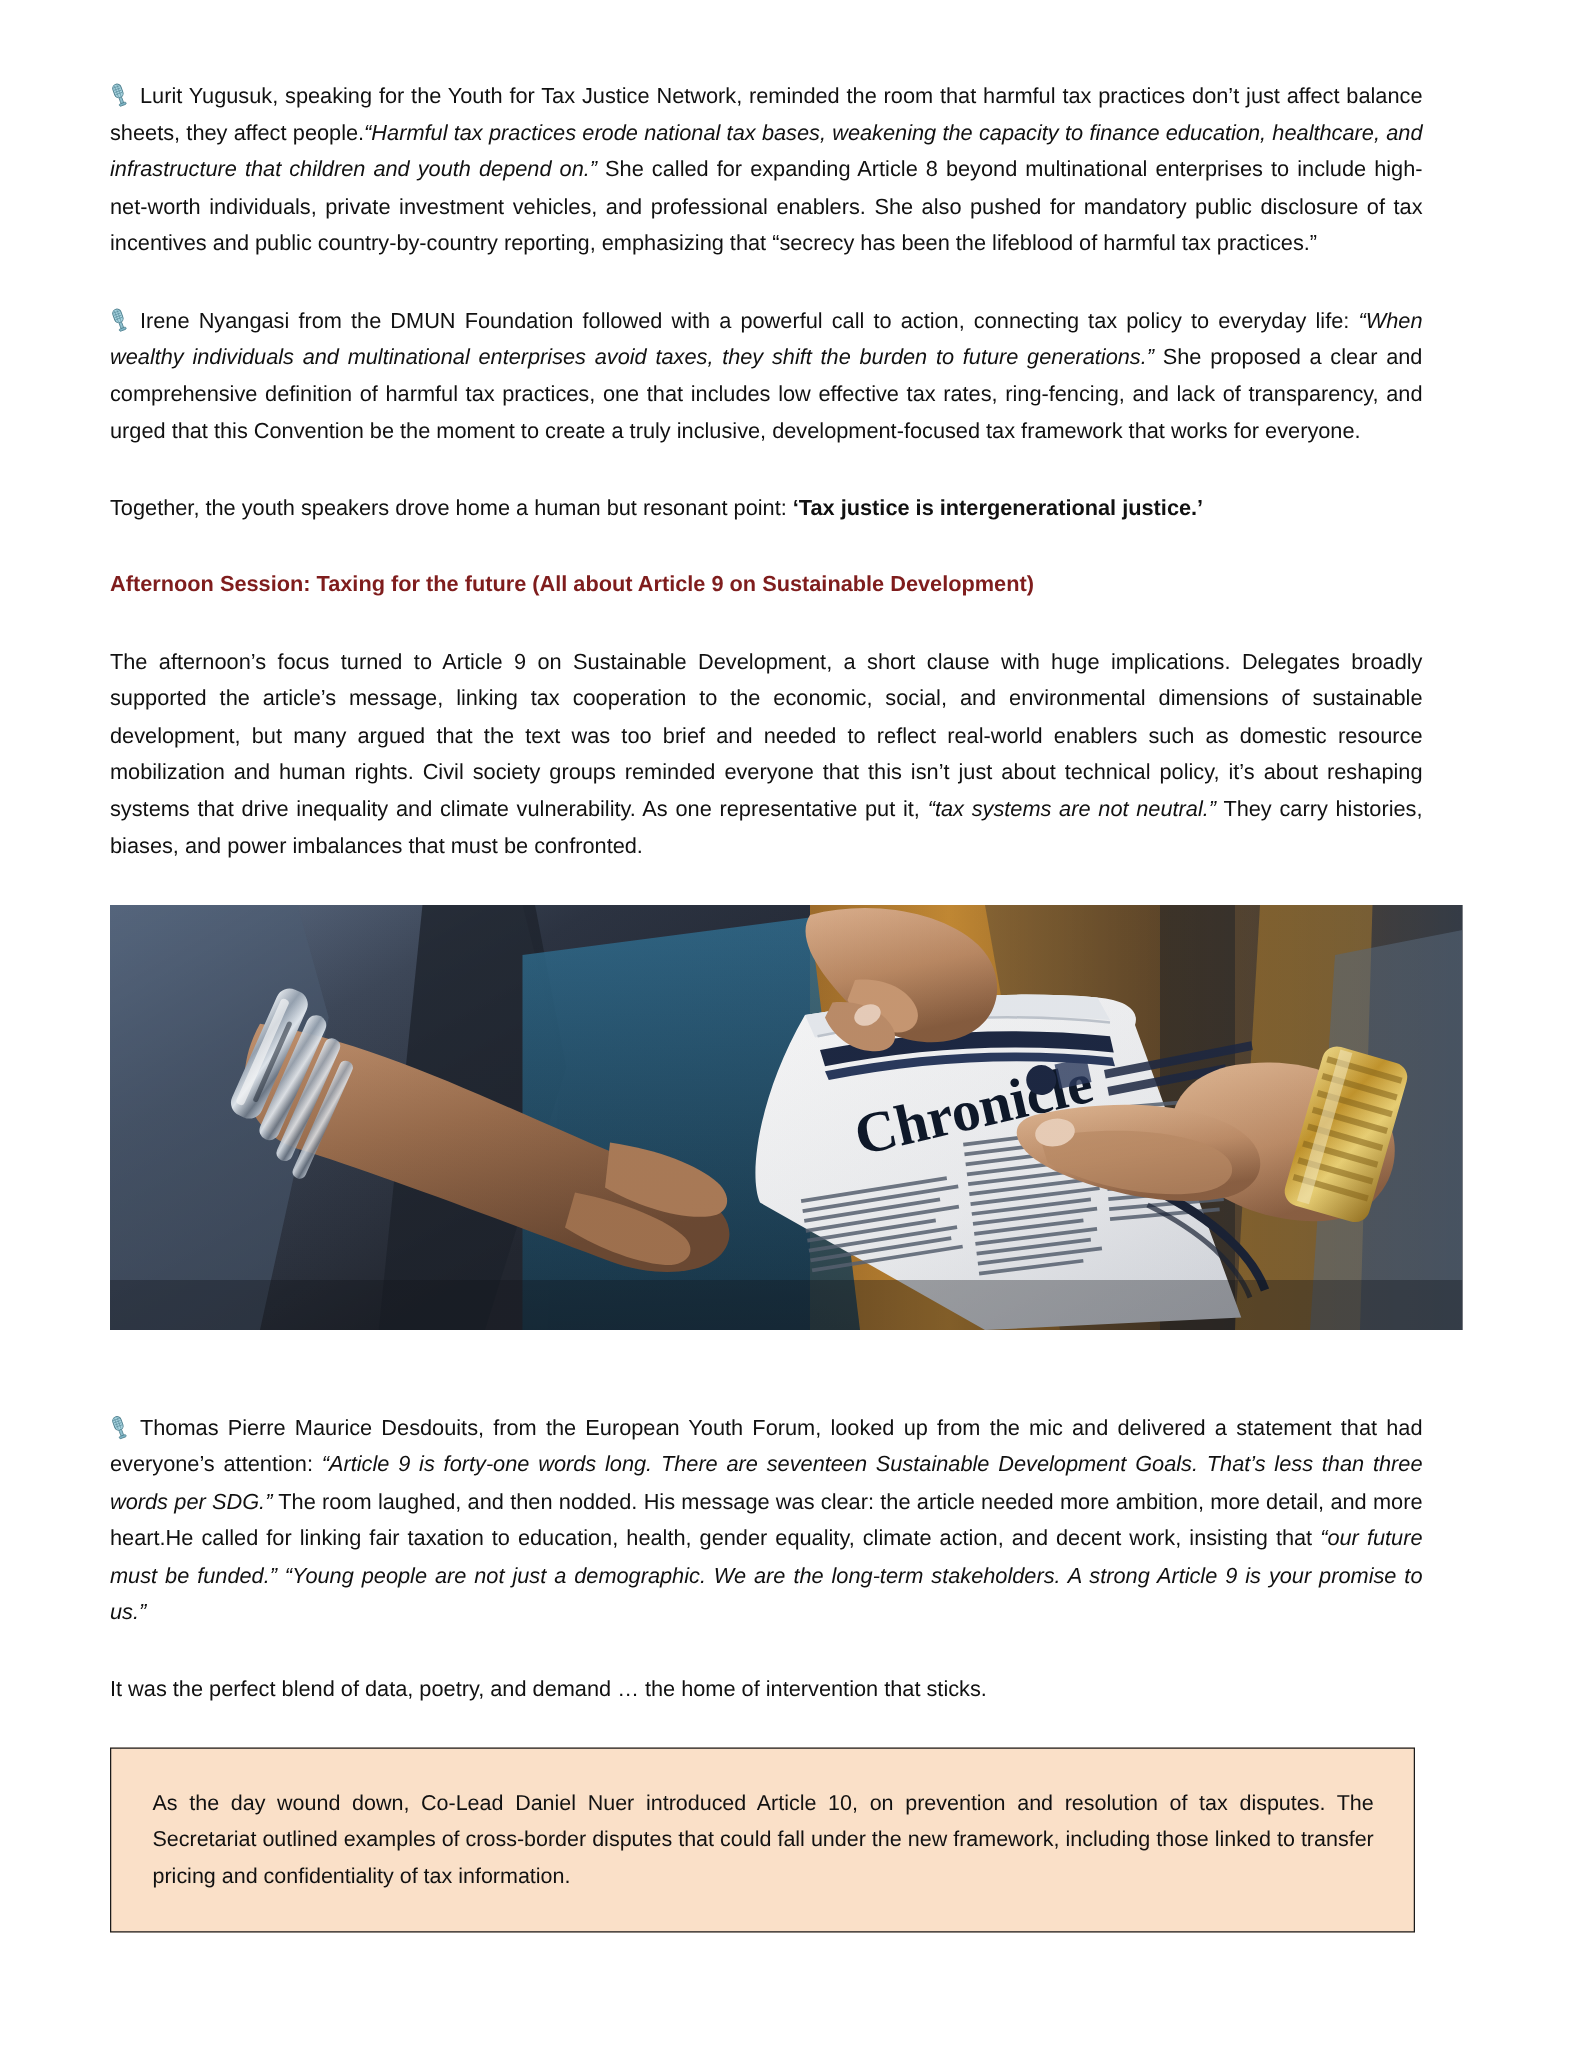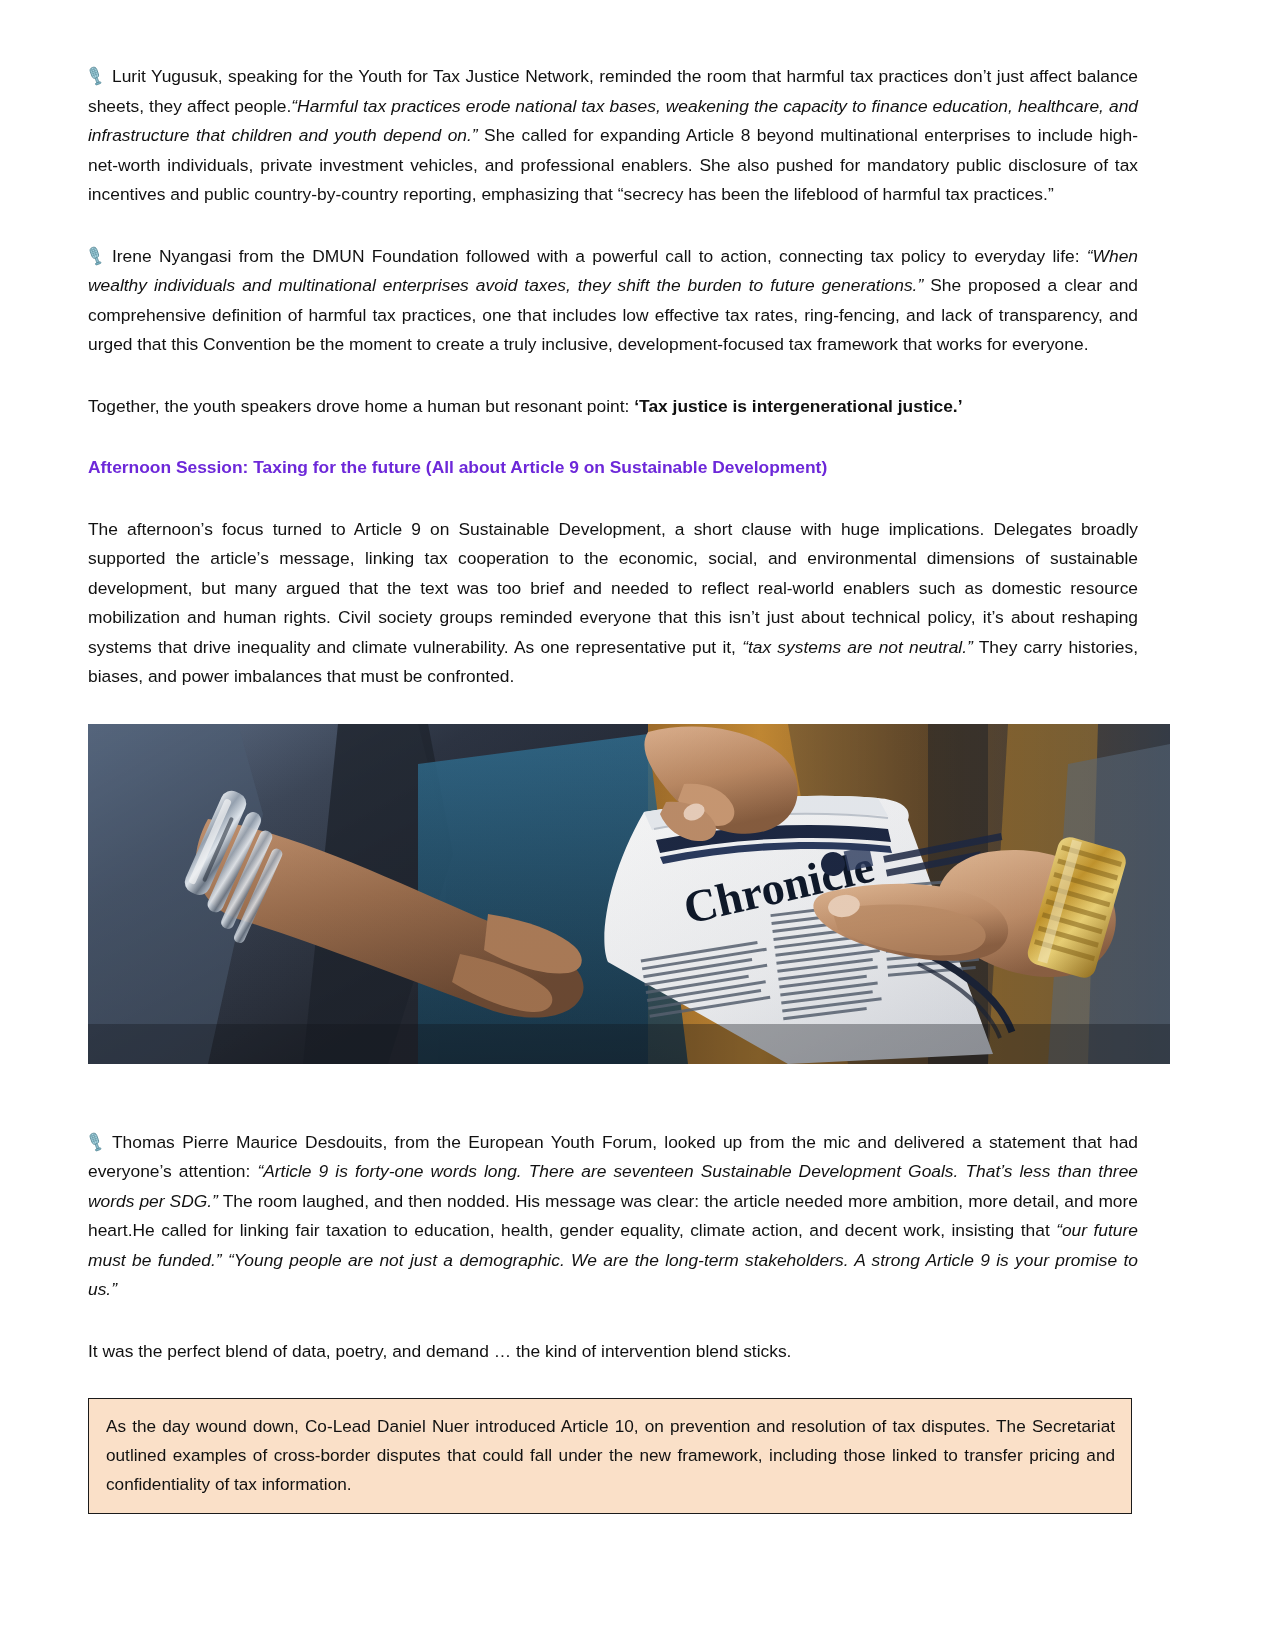--- a/index.html
+++ b/index.html
@@ -42,21 +42,21 @@
     width: 15px;
     height: 20px;
     vertical-align: -4px;
     margin-right: 9px;
   }
   .heading {
     font-size: 17.4px;
     line-height: 29.5px;
     font-weight: bold;
     margin: 0;
-    color: #6d28d9;
+    color: #7f1d1d;
   }
   em.it { font-style: italic; }
   strong.bi { font-weight: bold; }
 
   .photo-wrap {
     margin: 0;
     width: 1082px;
     height: 340px;
     overflow: hidden;
     position: relative;
@@ -68,21 +68,21 @@
     overflow: hidden;
   }
   .callout {
     box-sizing: border-box;
     width: 1044px;
     border: 1.6px solid #1b1b1b;
     background: #fae0c8;
     padding: 13px 16px 14px 17px;
   }
   .callout p {
-    margin: 0;
+    margin: 16px;
     font-size: 17.2px;
     line-height: 29px;
     text-align: justify;
     color: #111111;
   }
 </style>
 </head>
 <body>
 
 <div class="page">
@@ -351,21 +351,21 @@
             <line x1="13.5" y1="3" x2="13.5" y2="18" stroke="#5d8f9e" stroke-width="0.8"></line>
             <rect x="10.2" y="19" width="3.6" height="9" rx="1.6" fill="#8ec0cf" stroke="#4d7f8e" stroke-width="1"></rect>
             <rect x="7.5" y="27" width="9" height="3" rx="1.4" fill="#7fb6c7" stroke="#4d7f8e" stroke-width="1"></rect>
           </g>
         </svg>
       </span><span>Thomas Pierre Maurice Desdouits, from the European Youth Forum, looked up from the mic and delivered a statement that had everyone’s attention: </span><em class="it">“Article 9 is forty-one words long. There are seventeen Sustainable Development Goals. That’s less than three words per SDG.”</em><span> The room laughed, and then nodded. His message was clear: the article needed more ambition, more detail, and more heart.He called for linking fair taxation to education, health, gender equality, climate action, and decent work, insisting that </span><em class="it">“our future must be funded.”</em><em class="it"> “Young people are not just a demographic. We are the long-term stakeholders. A strong Article 9 is your promise to us.”</em>
     </p>
 
     <div class="spacer-md"></div>
 
-    <p class="para">It was the perfect blend of data, poetry, and demand … the kind of intervention blend sticks.</p>
+    <p class="para">It was the perfect blend of data, poetry, and demand … the home of intervention that sticks.</p>
 
     <div class="spacer-md"></div>
 
     <div class="callout">
       <p>As the day wound down, Co-Lead Daniel Nuer introduced Article 10, on prevention and resolution of tax disputes. The Secretariat outlined examples of cross-border disputes that could fall under the new framework, including those linked to transfer pricing and confidentiality of tax information.</p>
     </div>
 
   </div>
 </div>
 

